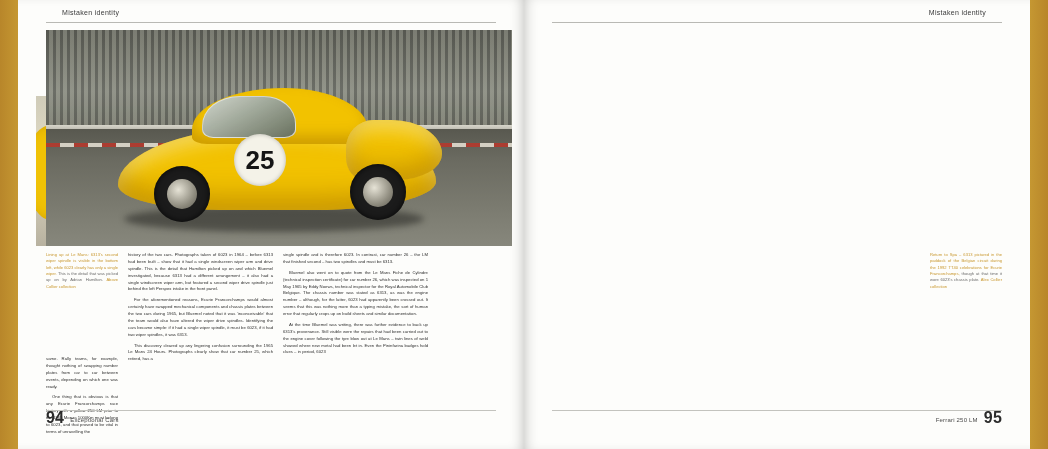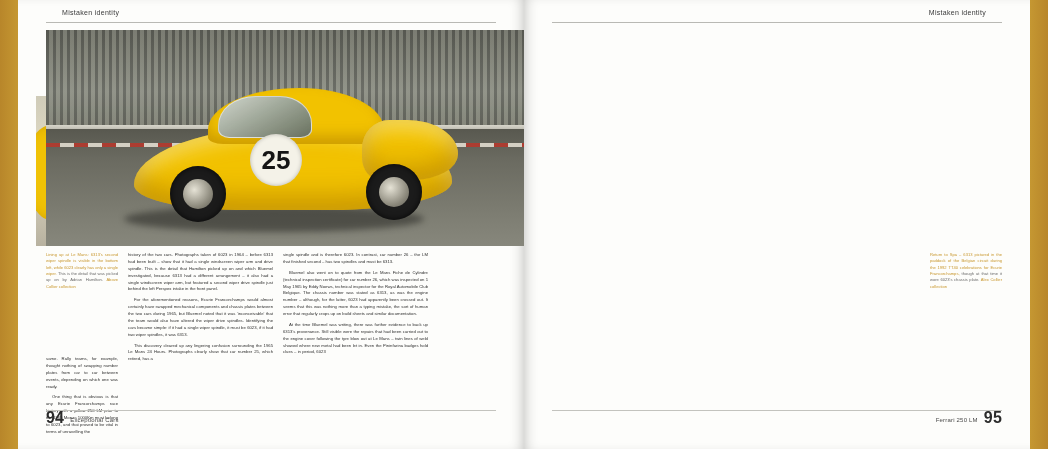--- a/index.html
+++ b/index.html
@@ -51,21 +51,20 @@
     right: 28px;
     top: 22px;
     border-top: 0.6px solid #b9b9b4;
   }
 
   
   .photo {
     position: absolute;
     overflow: hidden;
     background: #777;
-    padding-left: 16px;
   }
   
   .photo-main-left {
     left: 28px;
     top: 30px;
     width: 466px;
     height: 216px;
   }
   .ph-sky {
     position: absolute;

